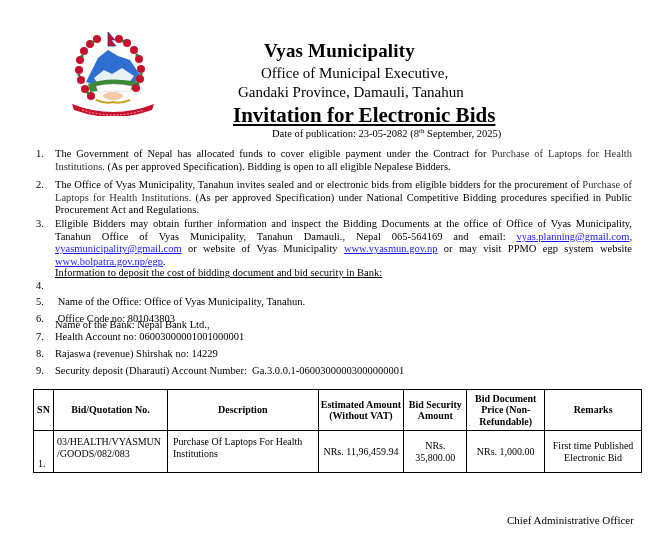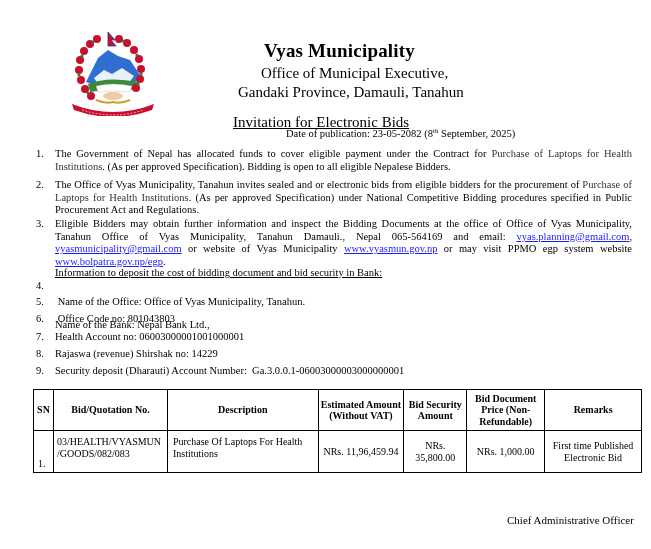--- a/index.html
+++ b/index.html
@@ -5,22 +5,22 @@
   * { box-sizing: border-box; margin: 0; padding: 0; }
   html, body { width: 651px; height: 549px; background: #ffffff; overflow: hidden; }
   body { font-family: "Liberation Serif", "DejaVu Serif", serif; color: #000; position: relative; }
 
   .emblem { position: absolute; left: 68px; top: 30px; width: 90px; height: 86px; }
 
   .header { position: absolute; left: 0; top: 40px; width: 651px; }
   .org-name { position: absolute; left: 264px; top: 0; font-size: 19px; font-weight: bold; white-space: nowrap; letter-spacing: 0.2px; }
   .office { position: absolute; left: 261px; top: 25px; font-size: 15px; white-space: nowrap; }
   .address { position: absolute; left: 238px; top: 44px; font-size: 15px; white-space: nowrap; }
-  .title { position: absolute; left: 233px; top: 74px; font-size: 15px; font-weight: normal; text-decoration: underline; white-space: nowrap; }
-  .pubdate { position: absolute; left: 272px; top: 88px; font-size: 10.5px; white-space: nowrap; margin-left: 14px; }
+  .title { position: absolute; left: 233px; top: 63px; font-size: 21px; font-weight: bold; text-decoration: underline; white-space: nowrap; }
+  .pubdate { position: absolute; left: 272px; top: 88px; font-size: 10.5px; white-space: nowrap; }
   sup { font-size: 7px; line-height: 0; vertical-align: super; }
 
   .items { position: absolute; left: 0; top: 148px; width: 651px; font-size: 10.5px; line-height: 12.6px; }
   .item { position: absolute; left: 0; width: 651px; }
   .item .num { position: absolute; left: 36px; }
   .item .txt { position: absolute; left: 55px; width: 577px; text-align: justify; }
   .product { color: #333333; }
   a.link { color: #1a1aff; text-decoration: underline; }
   .info-heading { position: absolute; left: 55px; text-decoration: underline; white-space: nowrap; }
 

